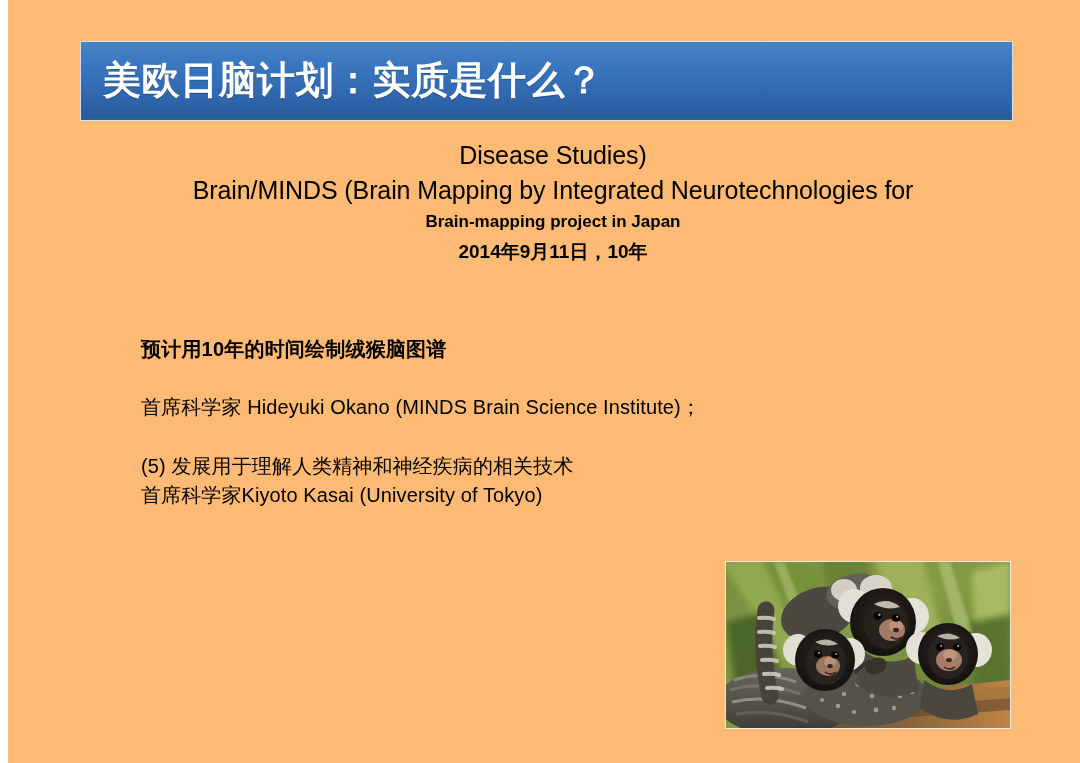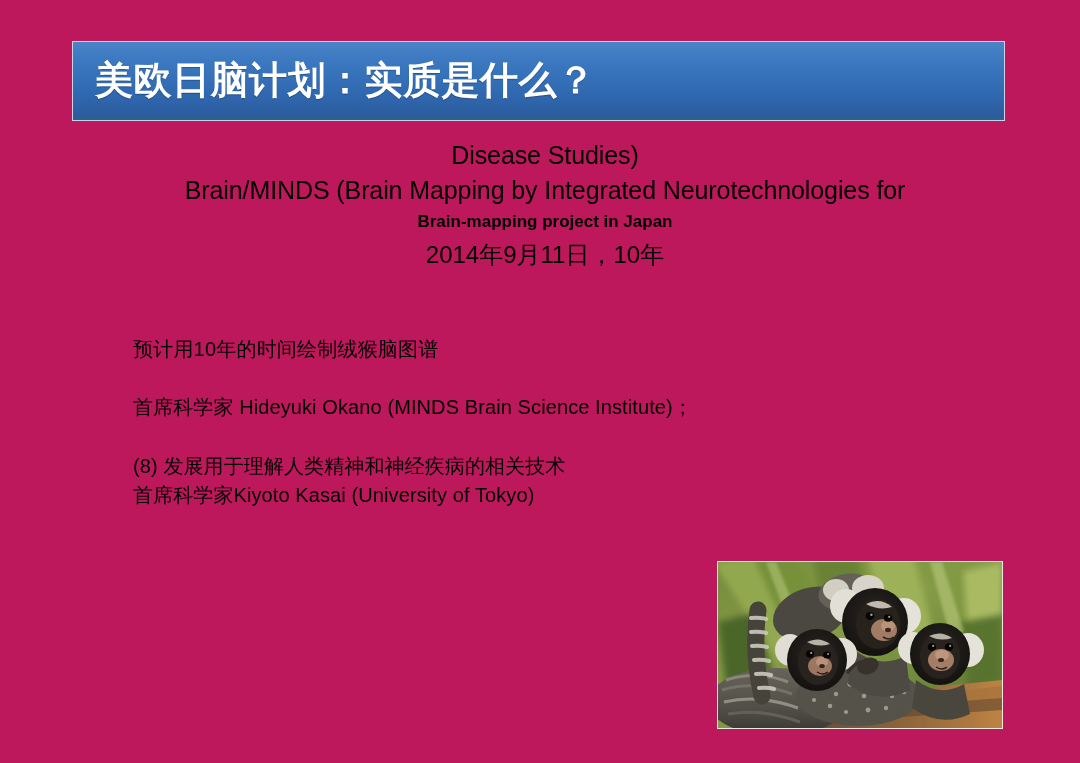--- a/index.html
+++ b/index.html
@@ -14,21 +14,22 @@
     font-family: "Liberation Sans", "DejaVu Sans", sans-serif;
     color: #000000;
     overflow: hidden;
     position: relative;
   }
 
   
   .slide {
     position: absolute;
     inset: 0;
-    background: #be185d;
+    background: #fdba74;
+    margin-left: 8px;
   }
 
   
   .title-banner {
     position: absolute;
     left: 73px;
     top: 42px;
     width: 931px;
     height: 78px;
     background: linear-gradient(to bottom,
@@ -86,36 +87,36 @@
     margin-top: 4px;
     letter-spacing: -0.1px;
   }
   .head-bold {
     font-size: 17px;
     font-weight: bold;
     line-height: 1.22;
     margin-top: 7px;
   }
   .head-date {
-    font-size: 24px;
-    font-weight: normal;
+    font-size: 19px;
+    font-weight: bold;
     line-height: 1.25;
     margin-top: 7px;
   }
 
   
   .body-block {
     position: absolute;
     left: 133px;
     top: 336px;
     width: 600px;
   }
   .body-lead {
     font-size: 20px;
-    font-weight: normal;
+    font-weight: bold;
     line-height: 1.3;
     margin: 0 0 9px 0;
     letter-spacing: 0.2px;
   }
   .item-group {
     margin-top: 31px;
   }
   .item-line {
     font-size: 20px;
     font-weight: normal;
@@ -155,21 +156,21 @@
 
   <div class="body-block">
     <div class="body-lead">预计用10年的时间绘制绒猴脑图谱</div>
 
     <div class="item-group">
       <div class="item-line">首席科学家 Hideyuki Okano (MINDS Brain Science Institute)；</div>
     </div>
 
 
     <div class="item-group">
-      <div class="item-line">(8) 发展用于理解人类精神和神经疾病的相关技术</div>
+      <div class="item-line">(5) 发展用于理解人类精神和神经疾病的相关技术</div>
       <div class="item-line">首席科学家Kiyoto Kasai (University of Tokyo)</div>
     </div>
   </div>
 
   <div class="photo">
     <svg width="284" height="166" viewBox="0 0 284 166" xmlns="http://www.w3.org/2000/svg">
       <defs>
         <linearGradient id="bgLeaf" x1="0" y1="0" x2="1" y2="1">
           <stop offset="0%" stop-color="#7e9442"></stop>
           <stop offset="45%" stop-color="#8ea54b"></stop>

